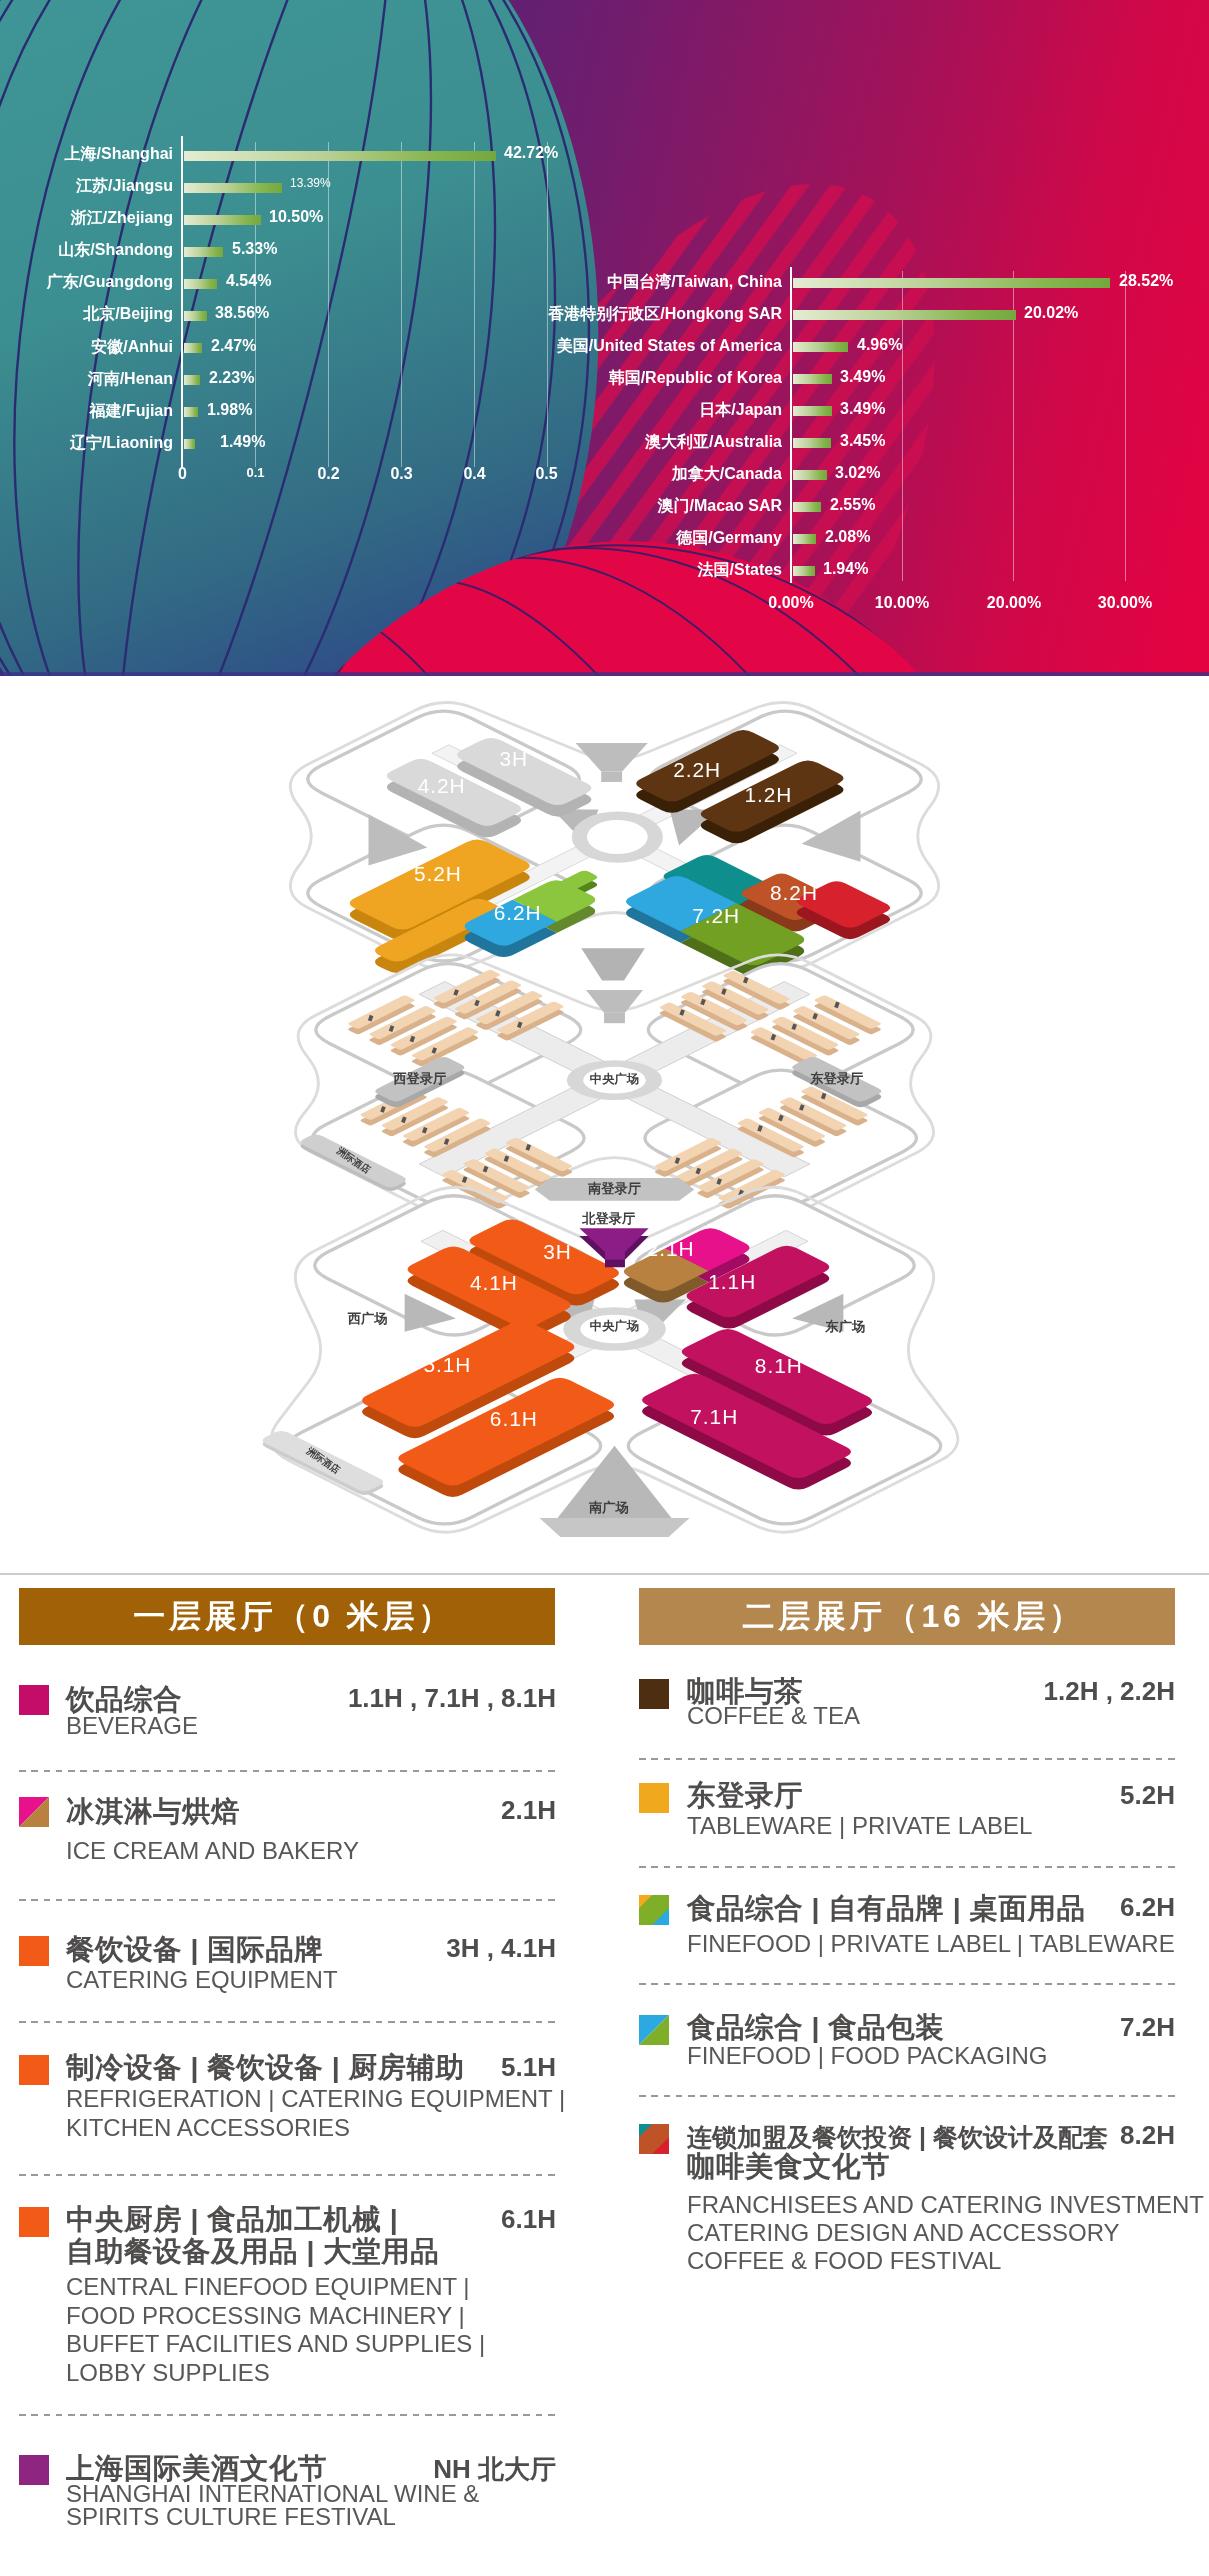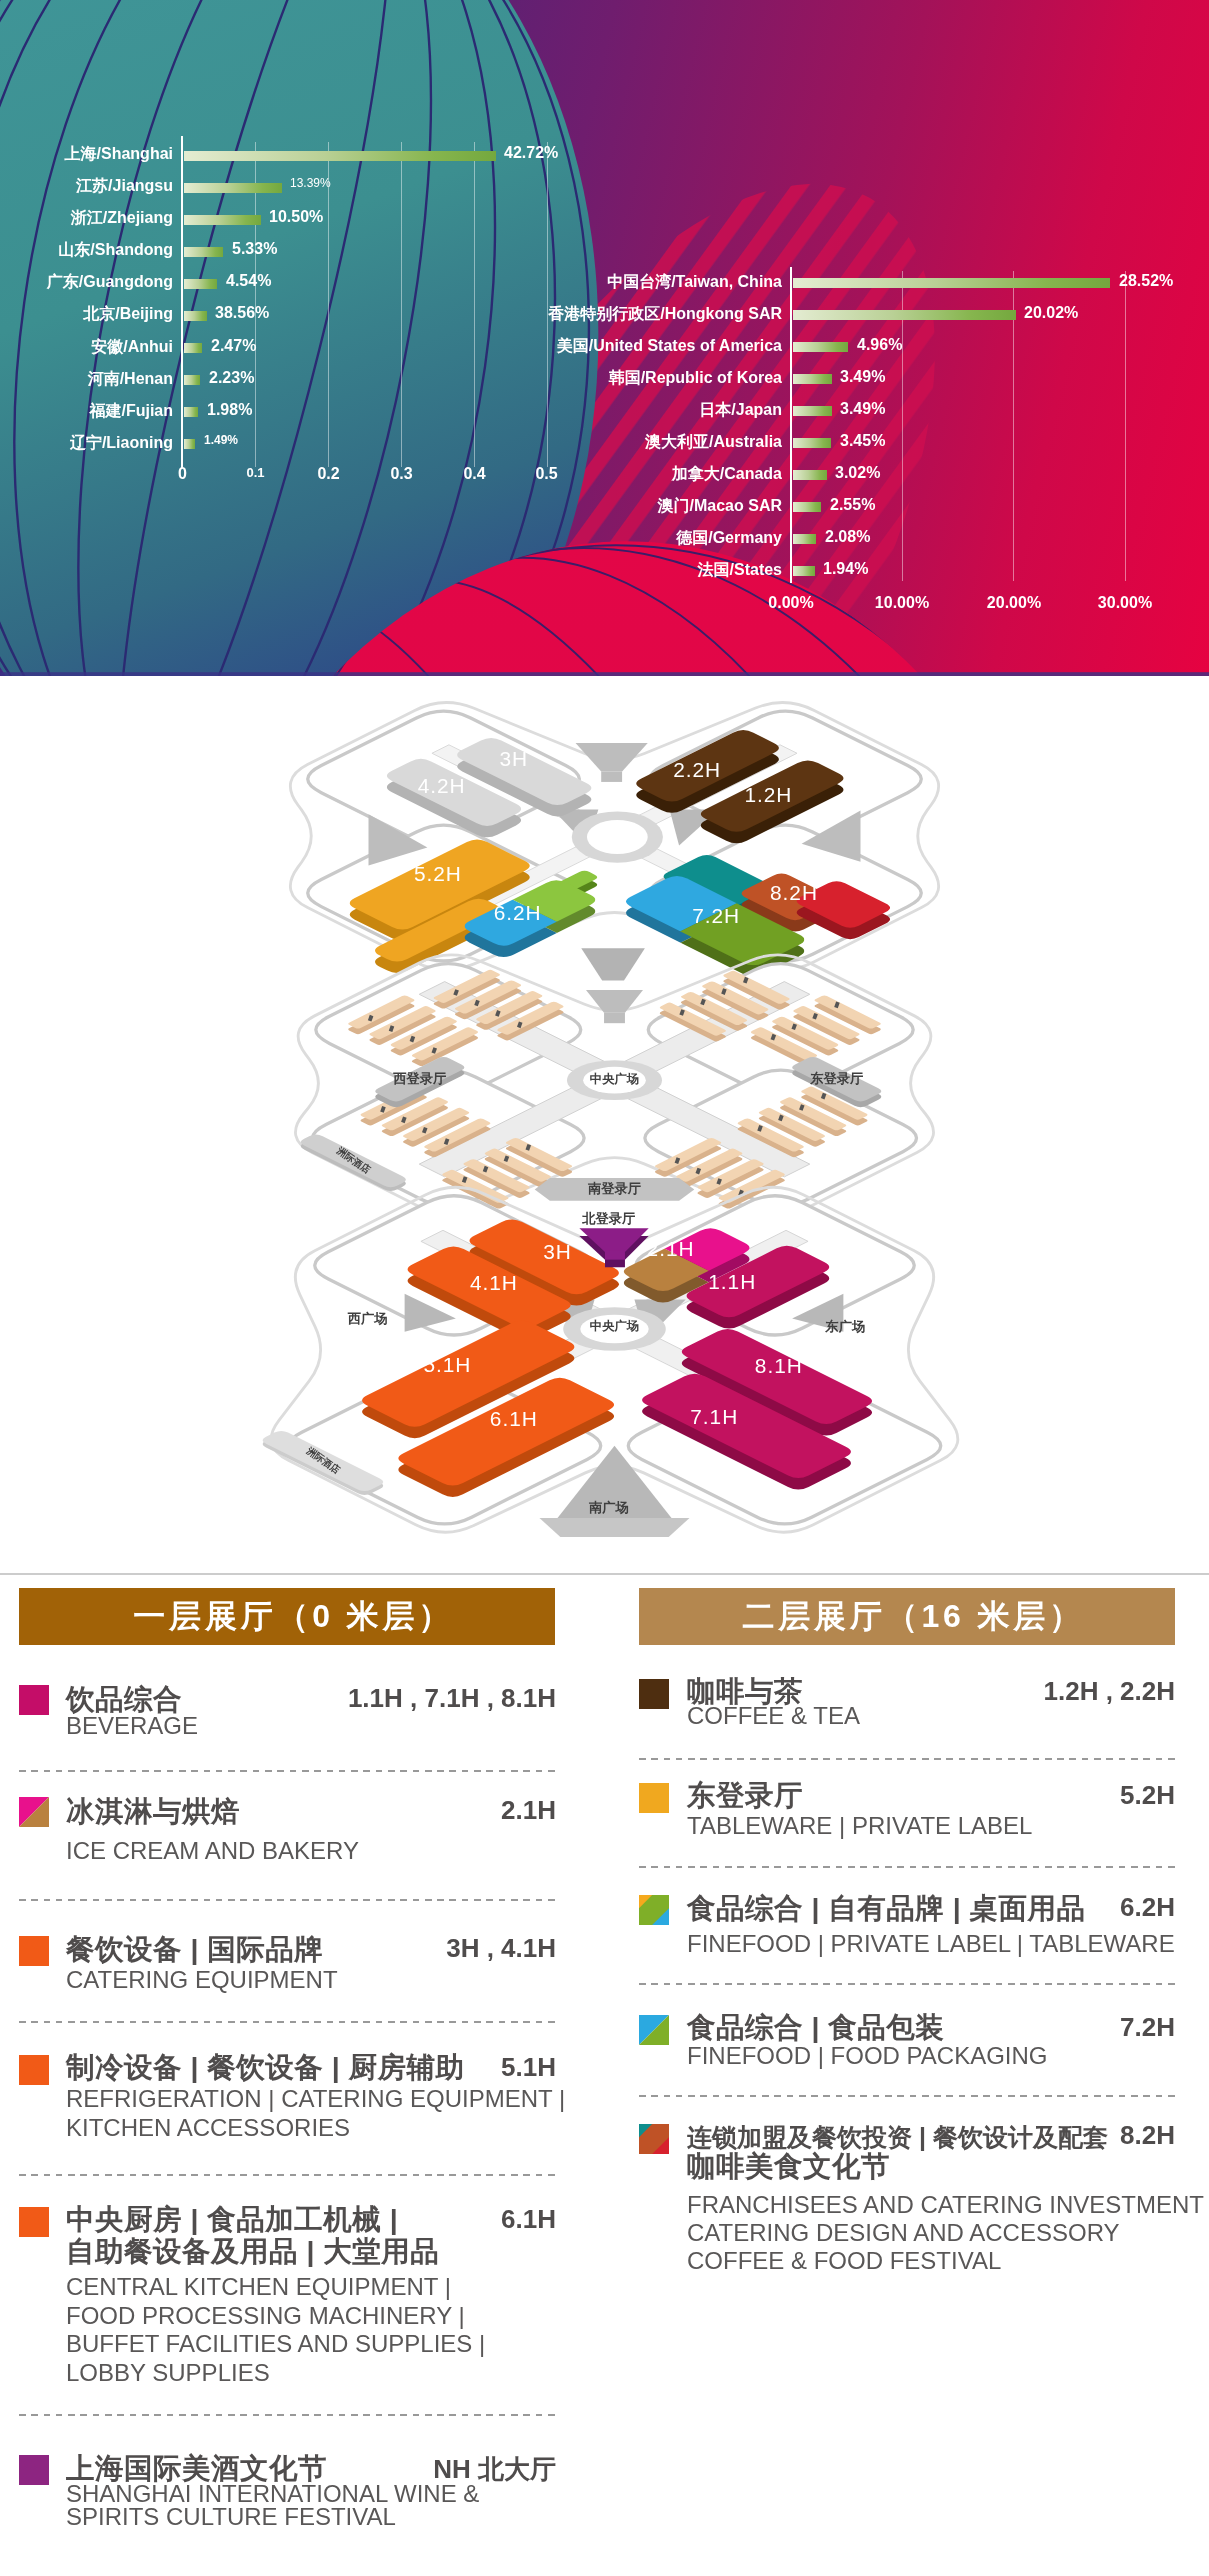--- a/index.html
+++ b/index.html
@@ -96,21 +96,21 @@
 <div style="position:absolute;left:0px;top:369px;width:173px;text-align:right;font-size:16px;font-weight:600;color:#fff;white-space:nowrap">河南/Henan</div>
 <div style="position:absolute;left:184px;top:375px;width:16px;height:9.5px;background:linear-gradient(90deg,#e4ecd2 0%,#b9d095 45%,#86b54e 80%,#74a83e 100%)"></div>
 <div style="position:absolute;left:209px;top:369px;font-size:16px;font-weight:600;color:#fff;white-space:nowrap">2.23%</div>
 
 <div style="position:absolute;left:0px;top:401px;width:173px;text-align:right;font-size:16px;font-weight:600;color:#fff;white-space:nowrap">福建/Fujian</div>
 <div style="position:absolute;left:184px;top:407px;width:14.4px;height:9.5px;background:linear-gradient(90deg,#e4ecd2 0%,#b9d095 45%,#86b54e 80%,#74a83e 100%)"></div>
 <div style="position:absolute;left:207px;top:401px;font-size:16px;font-weight:600;color:#fff;white-space:nowrap">1.98%</div>
 
 <div style="position:absolute;left:0px;top:433px;width:173px;text-align:right;font-size:16px;font-weight:600;color:#fff;white-space:nowrap">辽宁/Liaoning</div>
 <div style="position:absolute;left:184px;top:439px;width:10.8px;height:9.5px;background:linear-gradient(90deg,#e4ecd2 0%,#b9d095 45%,#86b54e 80%,#74a83e 100%)"></div>
-<div style="position:absolute;left:204px;top:433px;font-size:12px;font-weight:600;color:#fff;white-space:nowrap">1.49%</div>
+<div style="position:absolute;left:220px;top:433px;font-size:16px;font-weight:600;color:#fff;white-space:nowrap">1.49%</div>
 
 <div style="position:absolute;left:154px;top:465px;width:57px;text-align:center;font-size:16px;font-weight:600;color:#fff">0</div>
 <div style="position:absolute;left:227px;top:465px;width:57px;text-align:center;font-size:13px;font-weight:600;color:#fff">0.1</div>
 <div style="position:absolute;left:300px;top:465px;width:57px;text-align:center;font-size:16px;font-weight:600;color:#fff">0.2</div>
 <div style="position:absolute;left:373px;top:465px;width:57px;text-align:center;font-size:16px;font-weight:600;color:#fff">0.3</div>
 <div style="position:absolute;left:446px;top:465px;width:57px;text-align:center;font-size:16px;font-weight:600;color:#fff">0.4</div>
 <div style="position:absolute;left:518px;top:465px;width:57px;text-align:center;font-size:16px;font-weight:600;color:#fff">0.5</div>
 
 <div style="position:absolute;left:790px;top:267px;width:2.4px;height:316px;background:#fff"></div>
 <div style="position:absolute;left:902px;top:271px;width:1.4px;height:310px;background:rgba(255,255,255,0.45)"></div>
@@ -540,21 +540,21 @@
 <div style="position:absolute;left:66px;top:2085px;font-size:24px;font-weight:400;letter-spacing:0px;color:#595757;white-space:nowrap">REFRIGERATION | CATERING EQUIPMENT |</div>
 <div style="position:absolute;left:66px;top:2114px;font-size:24px;font-weight:400;letter-spacing:0px;color:#595757;white-space:nowrap">KITCHEN ACCESSORIES</div>
 <div style="position:absolute;left:157px;top:2052px;width:399px;text-align:right;font-size:26px;font-weight:700;color:#4f4c4c;white-space:nowrap">5.1H</div>
 <div style="position:absolute;left:19px;top:2174px;width:536px;height:1.9px;background:repeating-linear-gradient(90deg,#999 0,#999 6.6px,transparent 6.6px,transparent 12.3px)"></div>
 
 <svg width="30" height="30" viewBox="0 0 32 32" style="position:absolute;left:19px;top:2207px">
     <polygon points="0,0 32,0 32,32 0,32" fill="#f15a17"></polygon>
   </svg>
 <div style="position:absolute;left:66px;top:2201px;font-size:28.5px;font-weight:700;letter-spacing:0.5px;color:#4f4c4c;white-space:nowrap">中央厨房 | 食品加工机械 |</div>
 <div style="position:absolute;left:66px;top:2233px;font-size:28.5px;font-weight:700;letter-spacing:0.5px;color:#4f4c4c;white-space:nowrap">自助餐设备及用品 | 大堂用品</div>
-<div style="position:absolute;left:66px;top:2273px;font-size:24px;font-weight:400;letter-spacing:0px;color:#595757;white-space:nowrap">CENTRAL KITCHEN EQUIPMENT |</div>
+<div style="position:absolute;left:66px;top:2273px;font-size:24px;font-weight:400;letter-spacing:0px;color:#595757;white-space:nowrap">CENTRAL FINEFOOD EQUIPMENT |</div>
 <div style="position:absolute;left:66px;top:2302px;font-size:24px;font-weight:400;letter-spacing:0px;color:#595757;white-space:nowrap">FOOD PROCESSING MACHINERY |</div>
 <div style="position:absolute;left:66px;top:2330px;font-size:24px;font-weight:400;letter-spacing:0px;color:#595757;white-space:nowrap">BUFFET FACILITIES AND SUPPLIES |</div>
 <div style="position:absolute;left:66px;top:2359px;font-size:24px;font-weight:400;letter-spacing:0px;color:#595757;white-space:nowrap">LOBBY SUPPLIES</div>
 <div style="position:absolute;left:157px;top:2204px;width:399px;text-align:right;font-size:26px;font-weight:700;color:#4f4c4c;white-space:nowrap">6.1H</div>
 <div style="position:absolute;left:19px;top:2414px;width:536px;height:1.9px;background:repeating-linear-gradient(90deg,#999 0,#999 6.6px,transparent 6.6px,transparent 12.3px)"></div>
 
 <svg width="30" height="30" viewBox="0 0 32 32" style="position:absolute;left:19px;top:2455px">
     <polygon points="0,0 32,0 32,32 0,32" fill="#8d2581"></polygon>
   </svg>
 <div style="position:absolute;left:66px;top:2450px;font-size:28.5px;font-weight:700;letter-spacing:0.5px;color:#4f4c4c;white-space:nowrap">上海国际美酒文化节</div>

